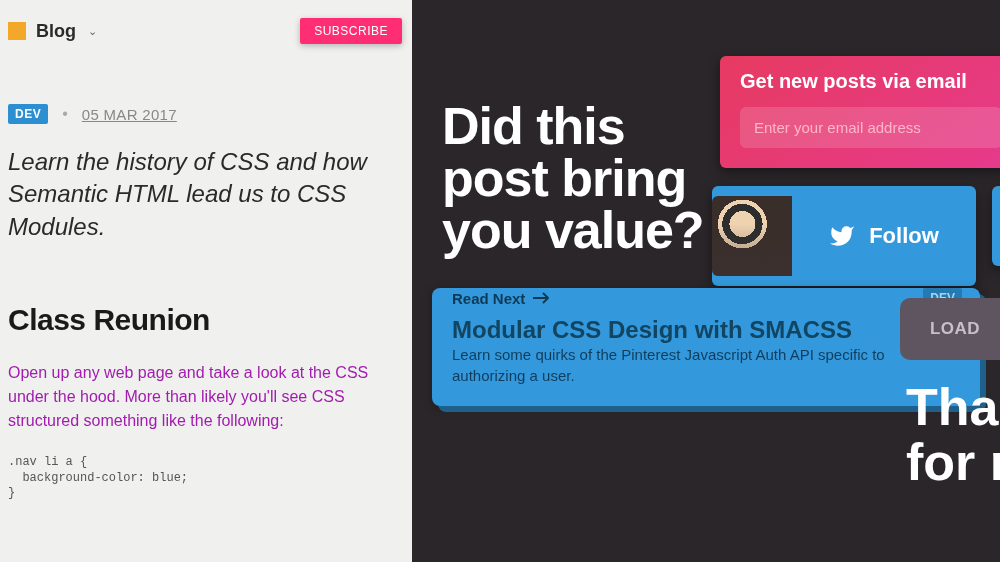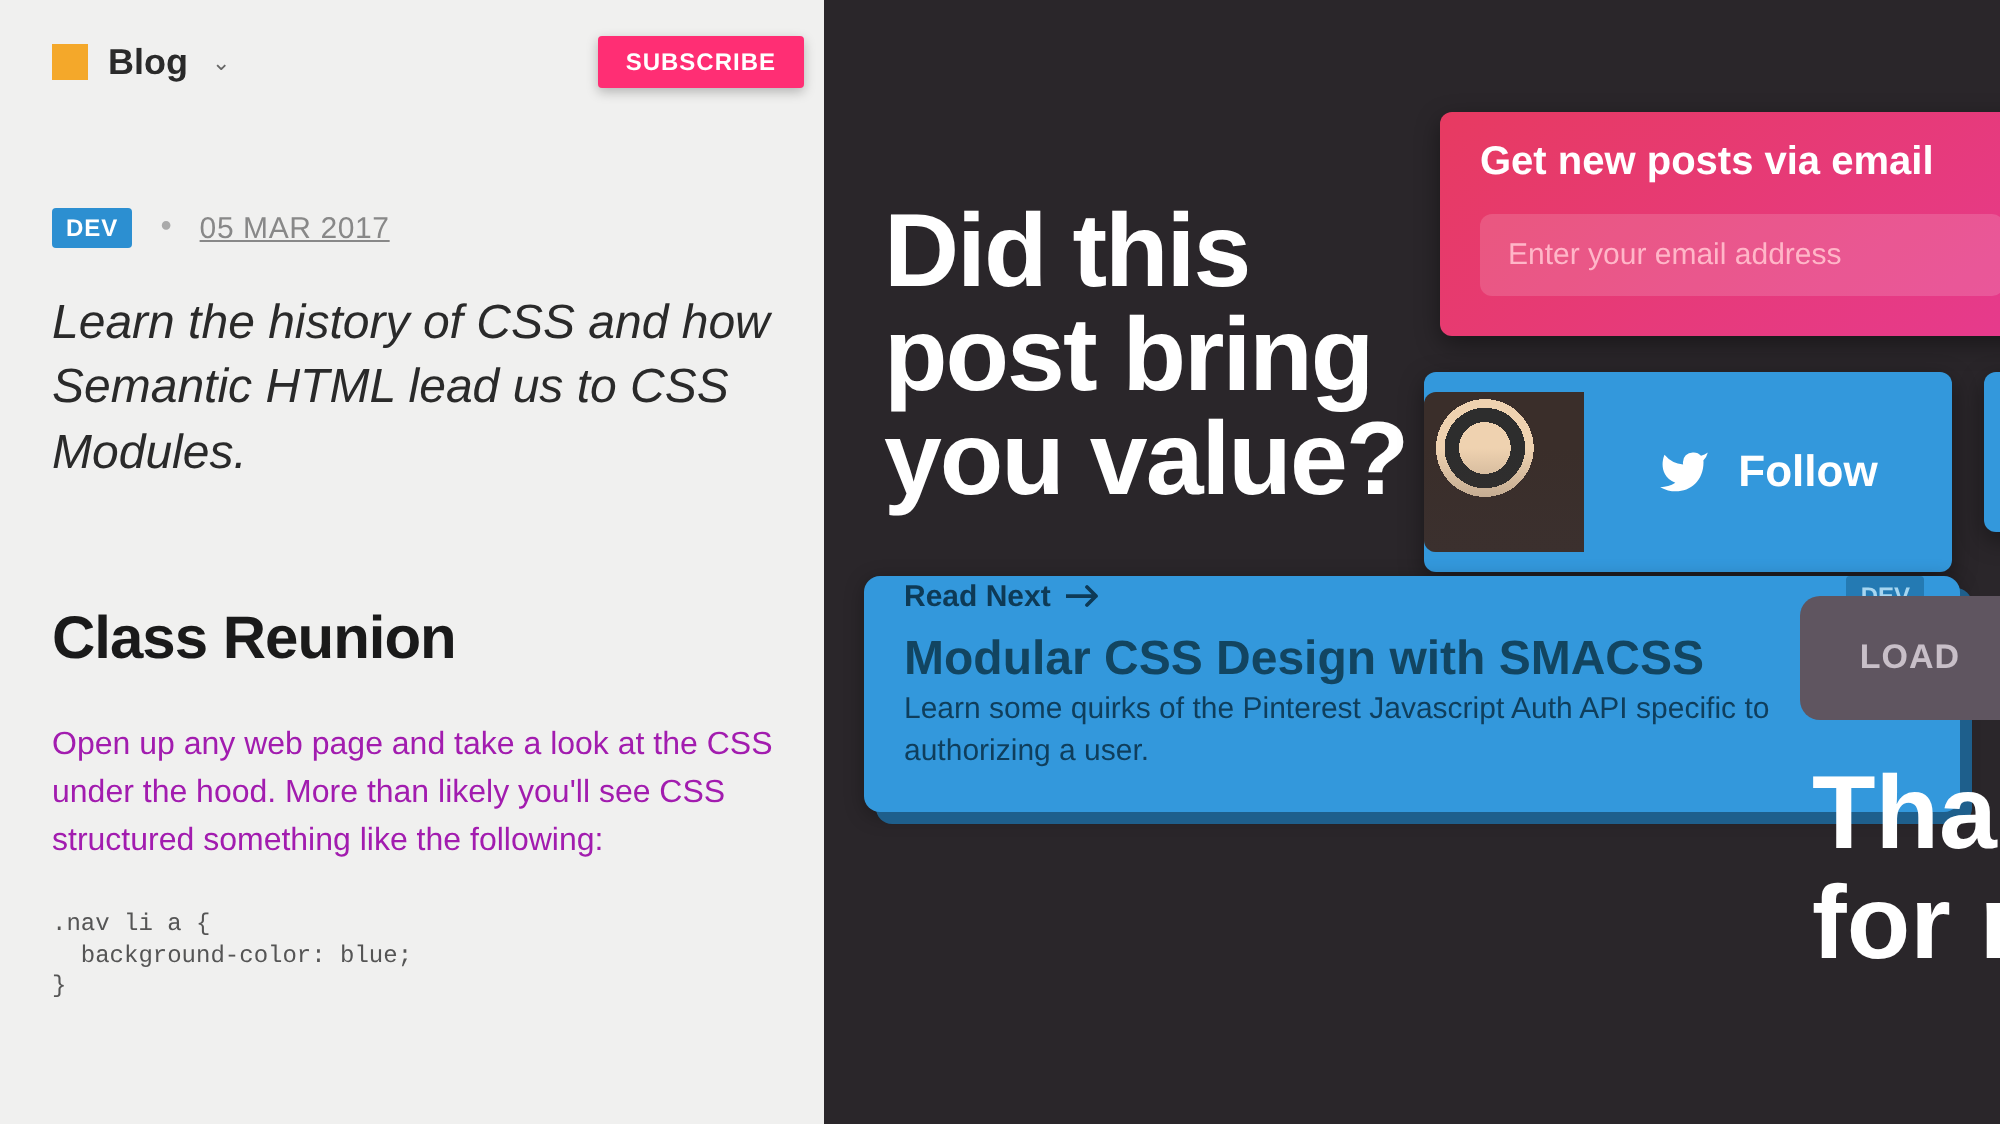--- a/index.html
+++ b/index.html
@@ -3,32 +3,32 @@
 <meta charset="utf-8">
 <style>
 * { margin: 0; padding: 0; box-sizing: border-box; }
 body {
   font-family: -apple-system, BlinkMacSystemFont, "Segoe UI", Helvetica, Arial, sans-serif;
   width: 1000px; height: 562px; overflow: hidden; position: relative;
   background: #f0f0ef;
 }
 .left {
   position: absolute; left: 0; top: 0; width: 420px; height: 562px;
-  background: #f0f0ef; padding: 18px 18px 0 26px;
+  background: #f0f0ef; padding: 18px 18px 0 8px;
 }
 .header {
   display: flex; align-items: center; justify-content: space-between;
   margin-bottom: 60px;
 }
 .brand { display: flex; align-items: center; gap: 10px; }
 .brand-box { width: 18px; height: 18px; background: #f4a82a; }
 .brand-title { font-weight: 800; font-size: 18px; color: #2a2a2a; }
 .brand-chevron { font-size: 11px; color: #666; margin-left: 2px; }
 .subscribe-btn {
-  background: #ff2e74; color: #fff; font-weight: 700; font-size: 12px;
+  background: #ff2e74; color: #fff; font-weight: 400; font-size: 12px;
   padding: 6px 14px; border-radius: 2px; letter-spacing: 0.5px; border: none; cursor: pointer;
   box-shadow: 0 2px 6px rgba(0,0,0,.25);
   margin-left: 32px;
 }
 .meta { display: flex; align-items: center; gap: 14px; margin-bottom: 22px; }
 .dev-tag {
   background: #2c8fd1; color: #fff; font-weight: 700; font-size: 12px;
   padding: 3px 7px; border-radius: 2px; letter-spacing: 0.5px;
 }
 .dot { color: #aaa; }

